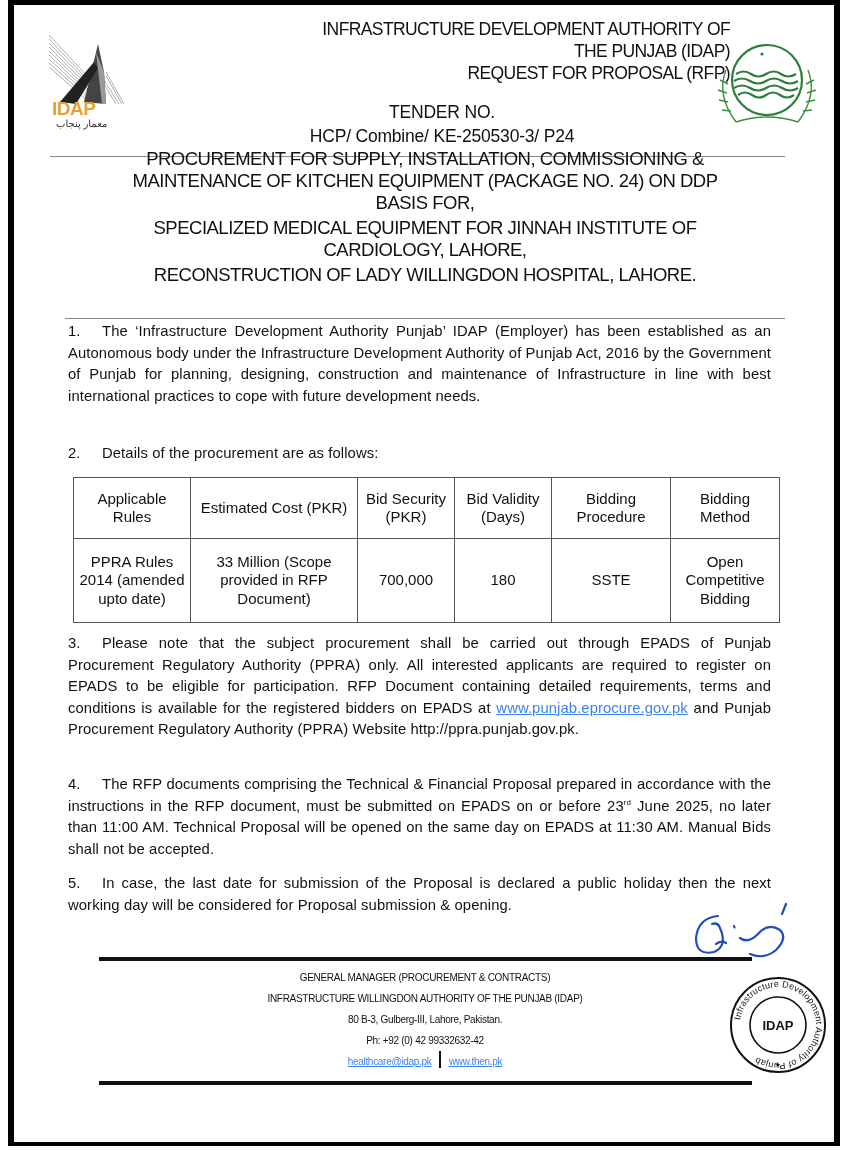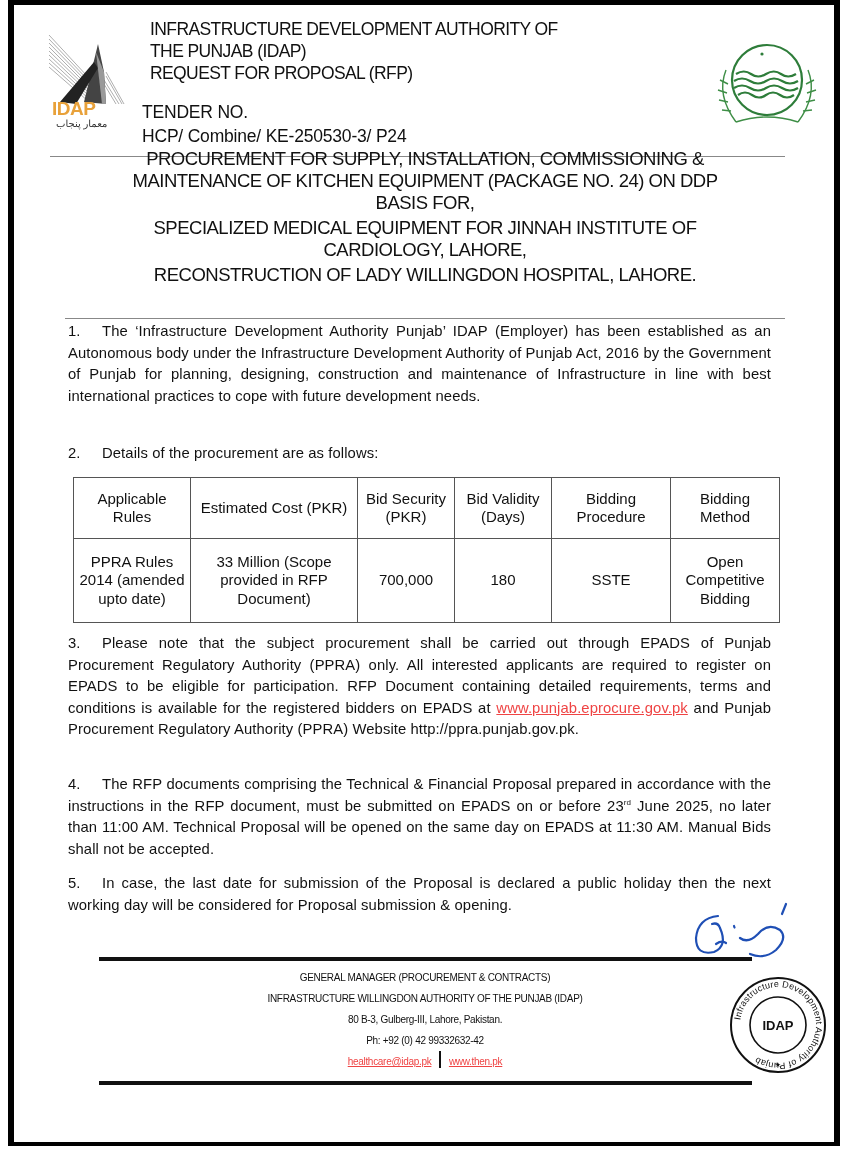--- a/index.html
+++ b/index.html
@@ -2,34 +2,34 @@
 <html><head>
 <meta charset="utf-8">
 <style>
   html, body { margin: 0; padding: 0; background: #fff; }
   body { width: 850px; height: 1150px; position: relative; overflow: hidden;
          font-family: "Liberation Sans", sans-serif; color: #111; }
   .frame { position: absolute; left: 8px; top: 0; width: 832px; height: 1146px;
            border-left: 6px solid #000; border-right: 6px solid #000;
            border-top: 5px solid #000; border-bottom: 4px solid #000; box-sizing: border-box; }
   .abs { position: absolute; }
-  .hdr-lines { position: absolute; left: 150px; width: 580px; top: 18px; text-align: left;
+  .hdr-lines { position: absolute; left: 150px; width: 580px; top: 18px; text-align: right;
                font-size: 17.5px; line-height: 22px; letter-spacing: -0.6px; }
   .hdr-lines div { white-space: nowrap; }
-  .tender { position: absolute; left: 142px; width: 580px; top: 100px; 
+  .tender { position: absolute; left: 152px; width: 580px; top: 100px; text-align: center;
             font-size: 17.5px; line-height: 24px; letter-spacing: -0.2px; }
   .rule-thin { position: absolute; height: 1px; background: #888; }
   .rule-thick { position: absolute; height: 4px; background: #111; }
   .title-block { position: absolute; left: 65px; width: 720px; top: 148px; text-align: center;
                  font-size: 18.5px; line-height: 22px; letter-spacing: -0.5px; }
   .title-block .gap { margin-top: 3px; }
   .para { position: absolute; left: 68px; width: 703px; font-size: 14.8px; line-height: 21.5px;
           text-align: justify; letter-spacing: 0.1px; }
   .para .num { display: inline-block; width: 34px; }
-  .link { color: #ef4444; text-decoration: underline; cursor: pointer; margin-top: 23px; }
+  .link { color: #3b82f6; text-decoration: underline; cursor: pointer; margin-top: 23px; }
   table.proc { position: absolute; left: 73px; top: 477px; width: 707px; border-collapse: collapse;
                font-size: 15px; line-height: 18.5px; text-align: center; }
   table.proc td, table.proc th { border: 1px solid #555; font-weight: normal; padding: 2px 4px; vertical-align: middle; }
   table.proc tr.head { height: 61px; }
   table.proc tr.row { height: 84px; }
   .footer { position: absolute; left: 100px; width: 650px; top: 967px; text-align: center;
             font-size: 10px; line-height: 21px; letter-spacing: -0.3px; }
   .footer .sep { display: inline-block; width: 1.5px; height: 17px; background: #111; vertical-align: -3px; margin: 0 8px; }
   sup { font-size: 8px; vertical-align: 6px; line-height: 0; }
 </style>

